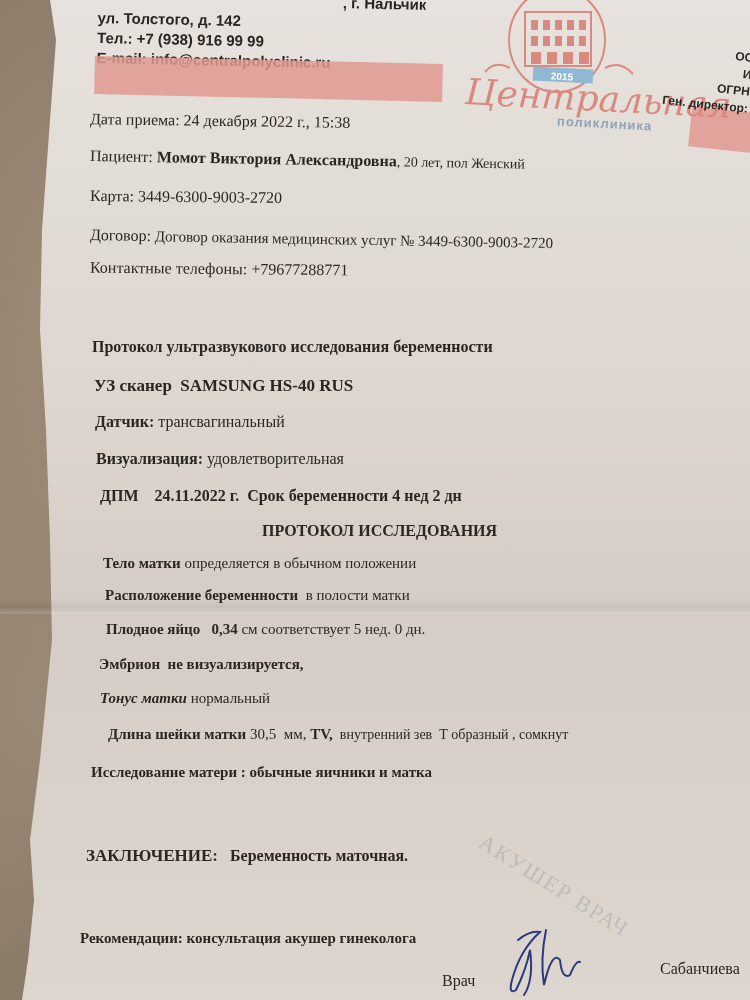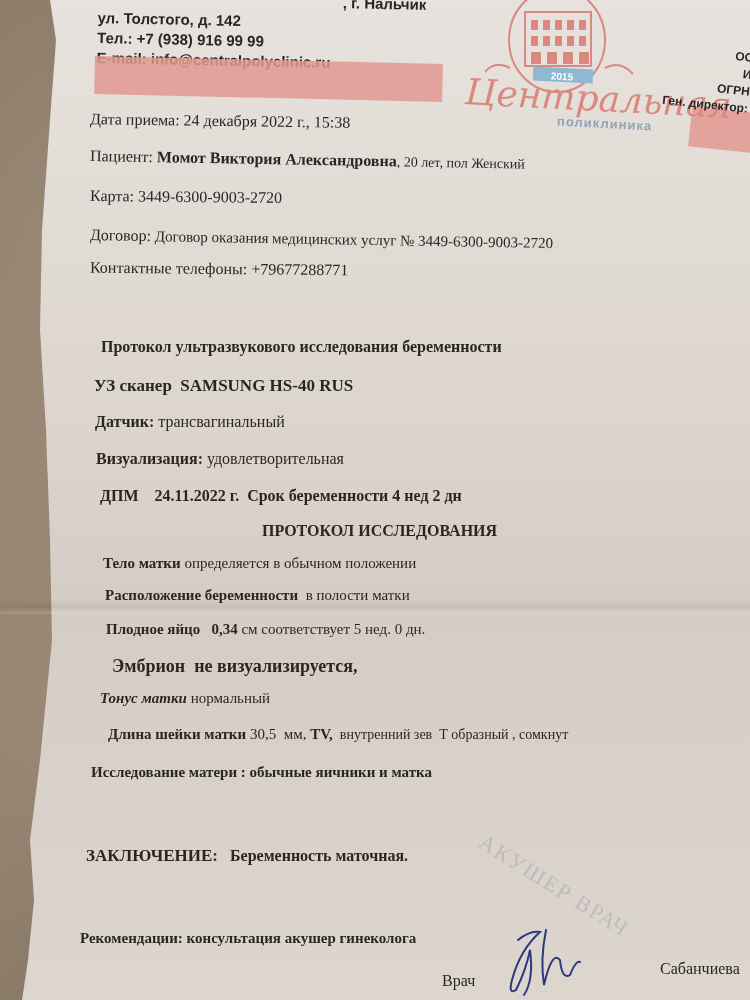--- a/index.html
+++ b/index.html
@@ -113,21 +113,21 @@
 <div class="body-text" style="left:90px;top:188px;transform:rotate(0.6deg);">
   <span>Карта:</span> <span>3449-6300-9003-2720</span>
 </div>
 <div class="body-text" style="left:90px;top:226px;transform:rotate(1deg);transform-origin:left;">
   <span>Договор:</span> <span style="font-size:15px;">Договор оказания медицинских услуг № 3449-6300-9003-2720</span>
 </div>
 <div class="body-text" style="left:90px;top:260px;transform:rotate(0.6deg);">
   <span>Контактные телефоны:</span> <span>+79677288771</span>
 </div>
 
-<div class="body-text b" style="left:92px;top:338px;margin-left:9px;">Протокол ультразвукового исследования беременности</div>
+<div class="body-text b" style="left:92px;top:338px;">Протокол ультразвукового исследования беременности</div>
 <div class="body-text b" style="left:94px;top:376px;font-size:17px;">
   <span>УЗ сканер</span>&nbsp;&nbsp;<span>SAMSUNG HS-40 RUS</span>
 </div>
 <div class="body-text" style="left:95px;top:413px;text-align:right;">
   <span class="b">Датчик:</span> <span>трансвагинальный</span>
 </div>
 <div class="body-text" style="left:96px;top:450px;text-align:center;">
   <span class="b">Визуализация:</span> <span>удовлетворительная</span>
 </div>
 <div class="body-text b" style="left:100px;top:487px;">
@@ -137,21 +137,21 @@
 
 <div class="body-text" style="left:103px;top:555px;font-size:15px;">
   <span class="b">Тело матки</span><span> определяется в обычном положении</span>
 </div>
 <div class="body-text" style="left:105px;top:587px;font-size:15px;">
   <span class="b">Расположение беременности</span><span style="white-space:pre;">  в полости матки</span>
 </div>
 <div class="body-text" style="left:106px;top:621px;font-size:15px;">
   <span class="b">Плодное яйцо</span><span class="b" style="white-space:pre;">   0,34</span><span> см соответствует 5 нед. 0 дн.</span>
 </div>
-<div class="body-text" style="left:112px;top:656px;font-size:18px;text-align:right;">
+<div class="body-text" style="left:99px;top:656px;font-size:15px;text-align:right;">
   <span class="b">Эмбрион</span><span style="white-space:pre;" class="b">  не визуализируется,</span>
 </div>
 <div class="body-text" style="left:100px;top:690px;font-size:15px;">
   <span class="b" style="font-style:italic;">Тонус матки</span><span> нормальный</span>
 </div>
 <div class="body-text" style="left:93px;top:726px;font-size:15px;margin-left:15px;">
   <span class="b">Длина шейки матки</span><span style="white-space:pre;"> 30,5  мм, </span><span class="b">TV,</span><span style="white-space:pre;font-size:14px;">  внутренний зев  Т образный , сомкнут</span>
 </div>
 <div class="body-text b" style="left:91px;top:764px;font-size:15px;">Исследование матери : обычные яичники и матка</div>
 

